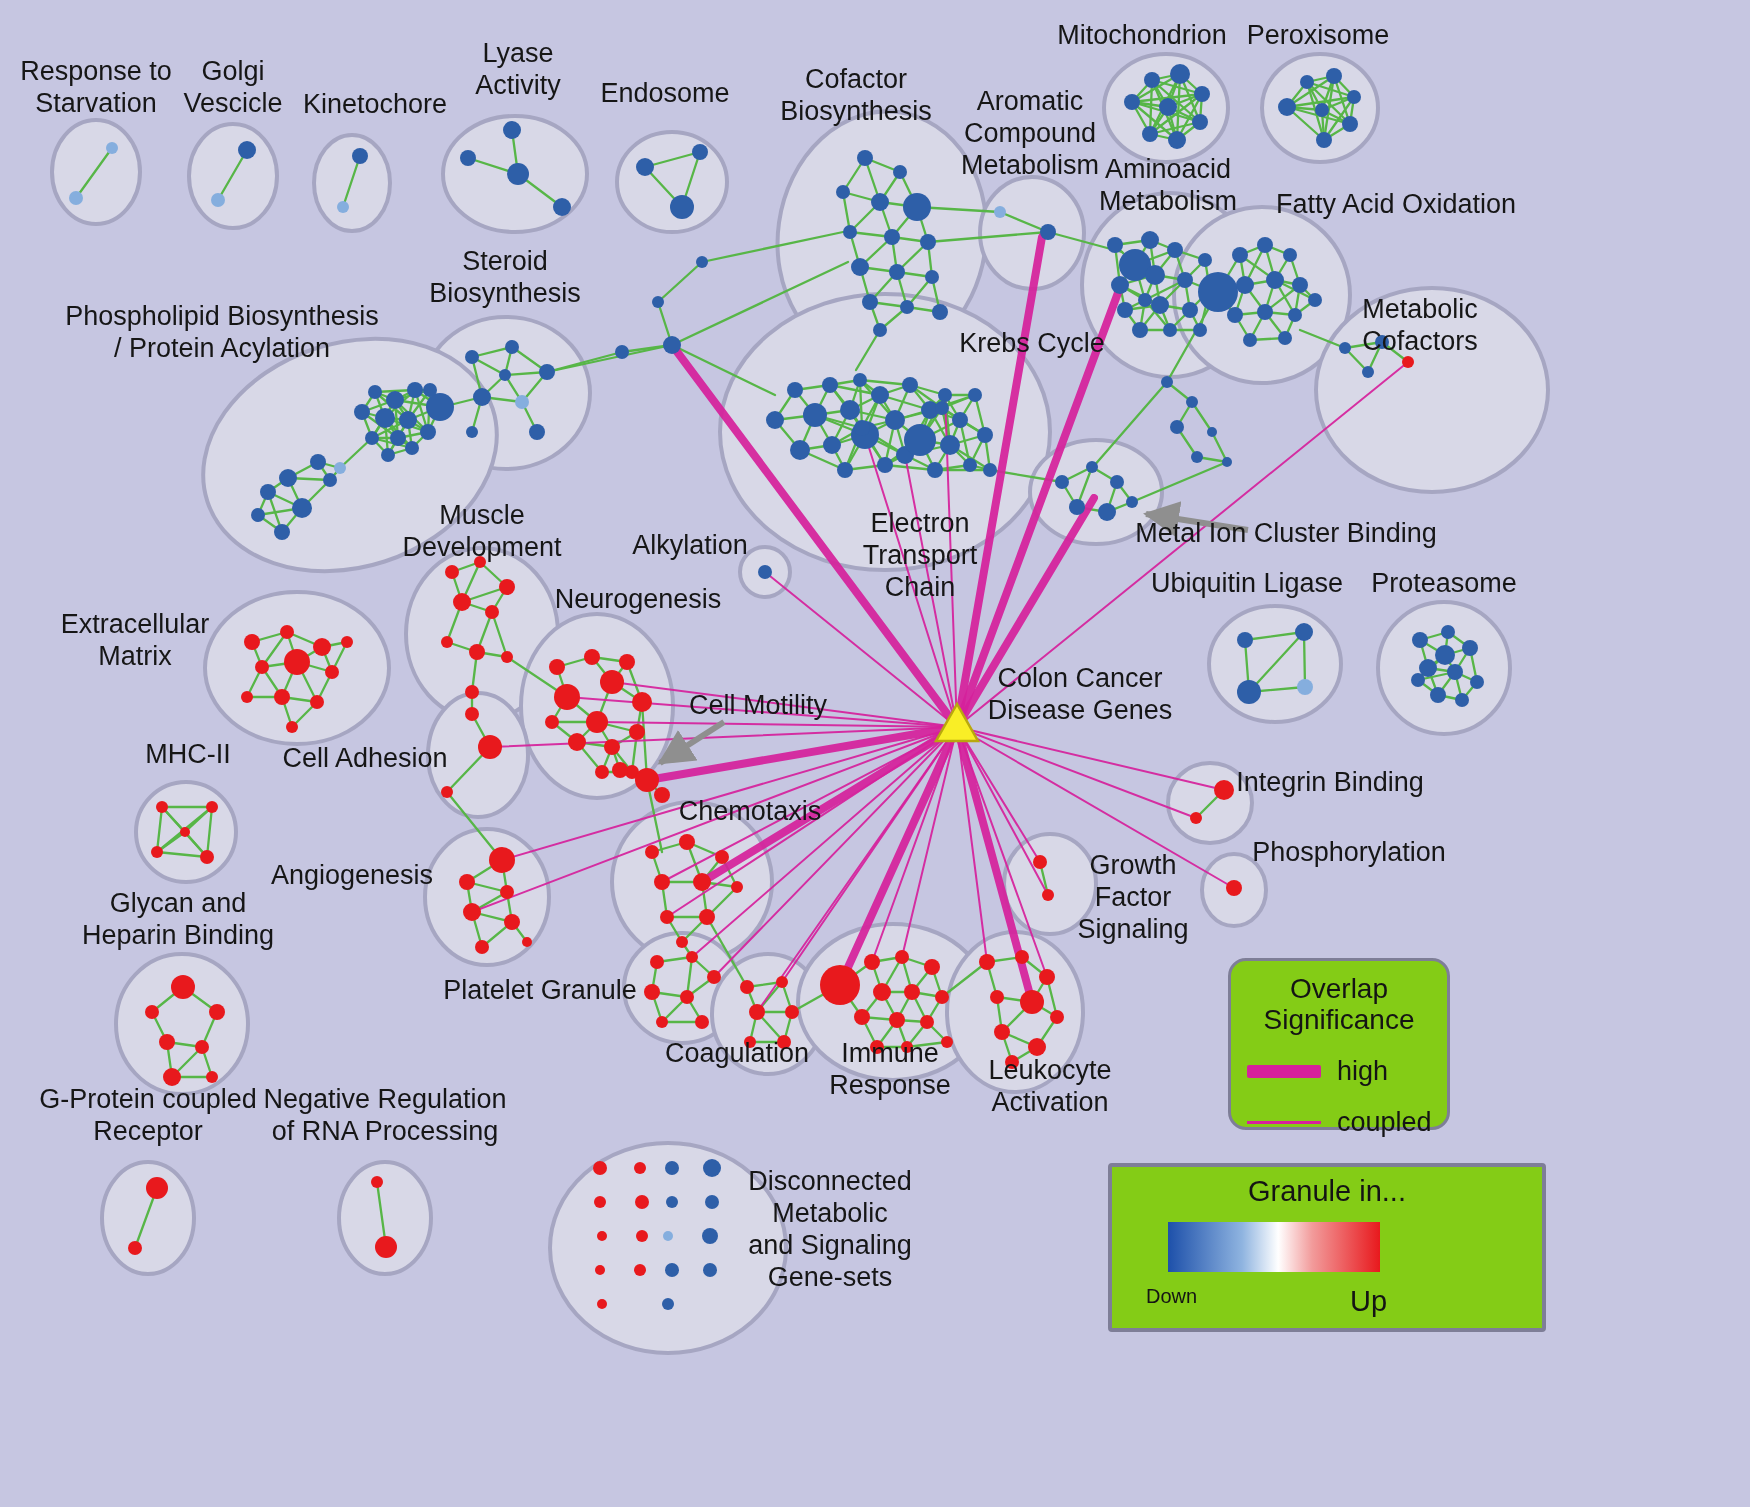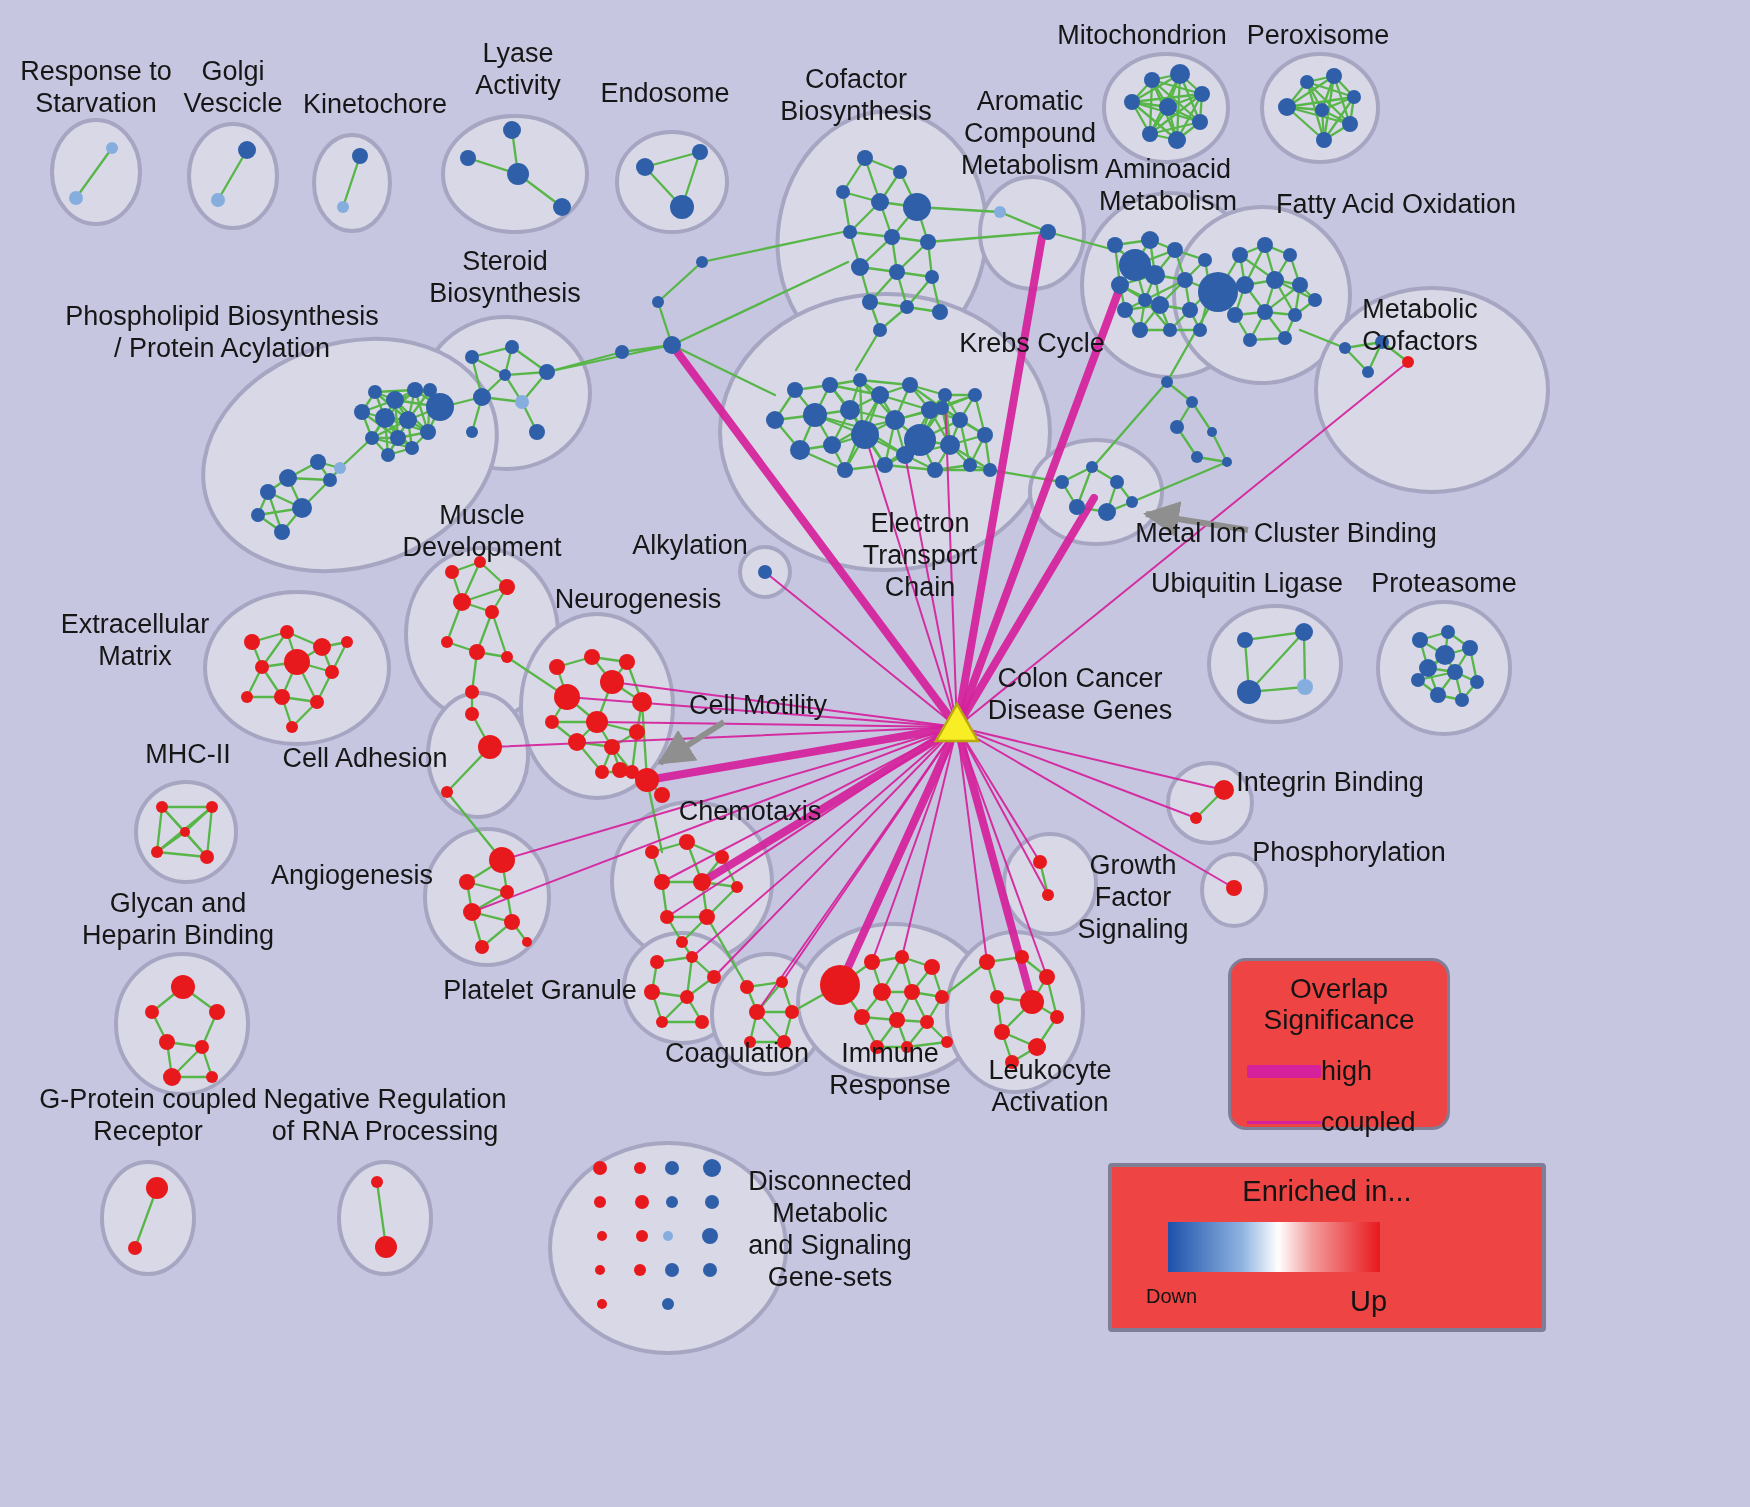--- a/index.html
+++ b/index.html
@@ -1,24 +1,24 @@
 <!DOCTYPE html>
 <html><head>
 <meta charset="utf-8">
 <style>
   html,body{margin:0;padding:0;background:#c6c6e1;}
   .stage{position:relative;width:1750px;height:1507px;background:#c6c6e1;
          font-family:"Liberation Sans",sans-serif;overflow:hidden;}
   .stage svg{position:absolute;left:0;top:0;}
-  .legend{position:absolute;box-sizing:border-box;background:#ef4444;color:#141414;}
+  .legend{position:absolute;box-sizing:border-box;background:#84cc16;color:#141414;}
   .legend-overlap{left:1228px;top:958px;width:222px;height:172px;
                   border:3px solid #7e7e97;border-radius:18px;}
   .legend-overlap .legend-title{font-size:28px;line-height:1.12;text-align:center;
                   margin-top:12px;white-space:pre-line;}
-  .legend-row{display:flex;align-items:center;padding:0 16px;margin-top:20px;}
+  .legend-row{display:flex;align-items:center;gap:16px;padding:0 16px;margin-top:20px;}
   .sample-high{width:74px;height:13px;background:#d6219c;border-radius:2px;flex:0 0 auto;}
   .sample-moderate{width:74px;height:3px;background:#d6219c;flex:0 0 auto;}
   .legend-row .lbl{font-size:27px;}
   .legend-enriched{left:1108px;top:1163px;width:438px;height:169px;
                   border:4px solid #7e7e97;border-radius:4px;}
   .legend-enriched .legend-title{font-size:29px;text-align:center;margin-top:8px;}
   .grad-bar{position:absolute;left:56px;top:55px;width:212px;height:50px;
             background:linear-gradient(to right,#1d50aa,#8fb4e0 35%,#ffffff 52%,#f29b9b 68%,#e8191d);}
   .down-lbl{position:absolute;left:34px;top:118px;font-size:20px;}
   .up-lbl{position:absolute;left:238px;top:118px;font-size:29px;}
@@ -1029,19 +1029,19 @@
       <div class="sample-high"></div>
       <div class="lbl">high</div>
     </div>
     <div class="legend-row">
       <div class="sample-moderate"></div>
       <div class="lbl">coupled</div>
     </div>
   </div>
 
   <div class="legend legend-enriched">
-    <div class="legend-title">Enriched in...</div>
+    <div class="legend-title">Granule in...</div>
     <div class="grad-bar"></div>
     <div class="down-lbl">Down</div>
     <div class="up-lbl">Up</div>
   </div>
 
 </div>
 
 </body></html>

